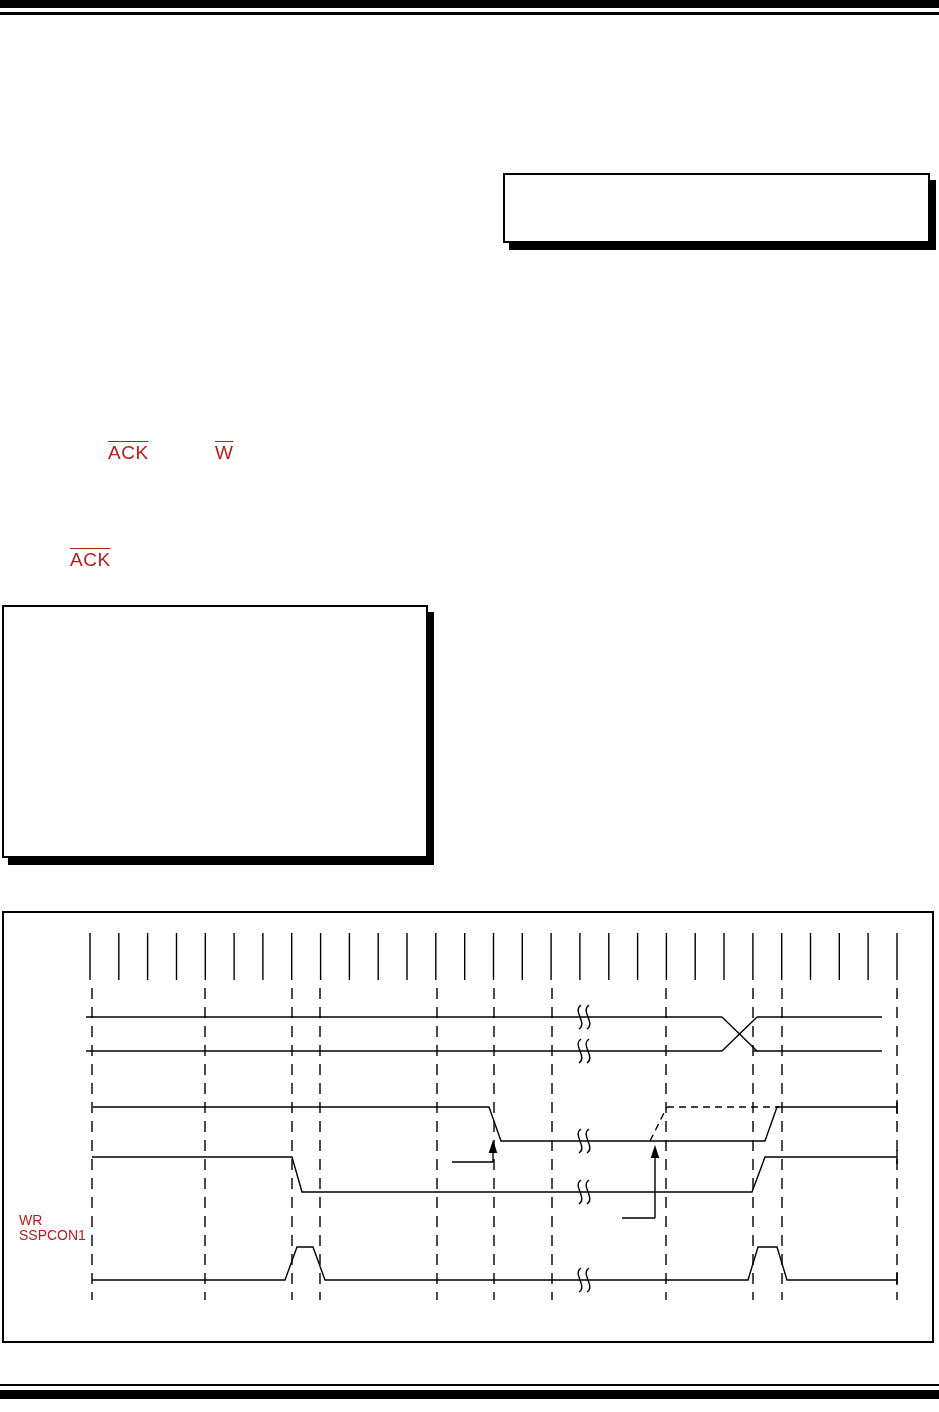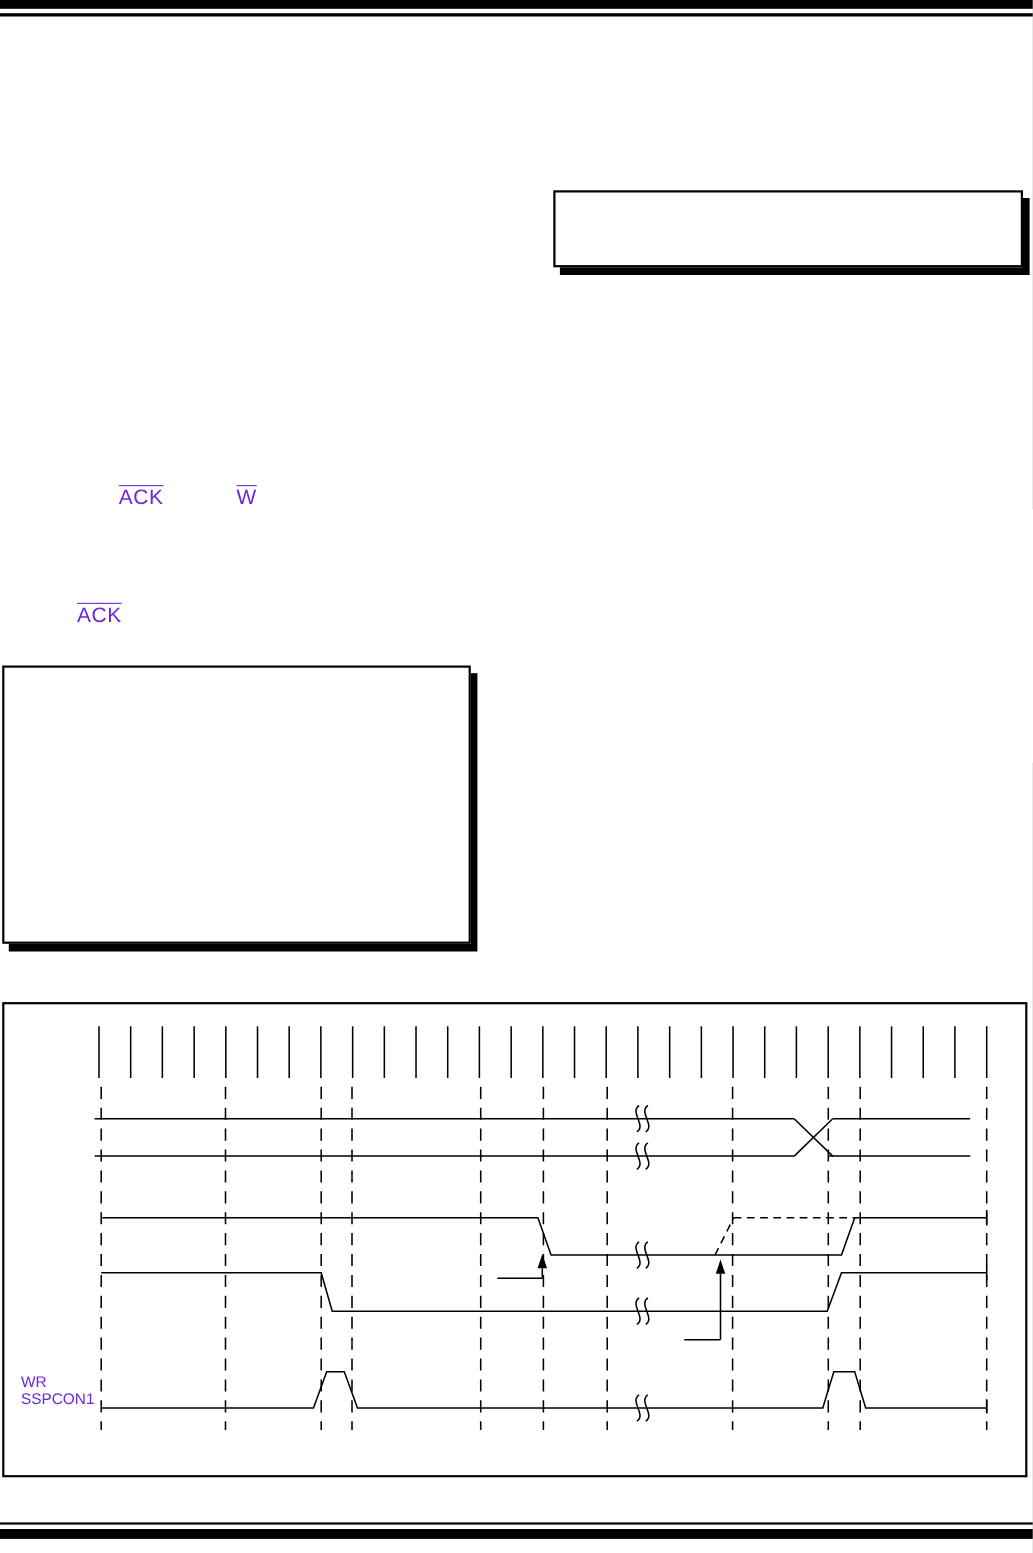--- a/index.html
+++ b/index.html
@@ -2,21 +2,21 @@
 <html><head>
 <meta charset="utf-8">
 <style>
   html,body{margin:0;padding:0;background:#888;}
   .page{
     position:relative;
     width:939px;height:1412px;
     margin:0 auto;
     background:#ffffff;
     font-family:"Liberation Sans", sans-serif;
-    color:#6d28d9;
+    color:#b91c1c;
     overflow:hidden;
   }
   .rule{position:absolute;left:0;width:939px;background:#000;}
   .rule-top-thick{top:0;height:8px;}
   .rule-top-thin{top:12px;height:2.5px;}
   .rule-bottom-thin{top:1384px;height:2px;}
   .rule-bottom-thick{top:1390px;height:9px;}
 
   .note-box{
     position:absolute;
@@ -35,21 +35,21 @@
     text-decoration:overline;
     letter-spacing:0.5px;
     white-space:nowrap;
   }
   .ov-ack1{left:108px;top:443px;}
   .ov-w1{left:215px;top:443px;}
   .ov-ack2{left:70px;top:550px;}
 
   .wr-label{
     position:absolute;
-    left:19px;top:1249px;
+    left:19px;top:1213px;
     font-size:14px;
     line-height:15px;
     white-space:nowrap;
   }
 
   svg.figure{position:absolute;left:0;top:0;}
   svg.figure line, svg.figure path, svg.figure rect{
     stroke:#000;stroke-width:1.4;fill:none;
   }
   svg.figure rect.frame{stroke-width:2;}

